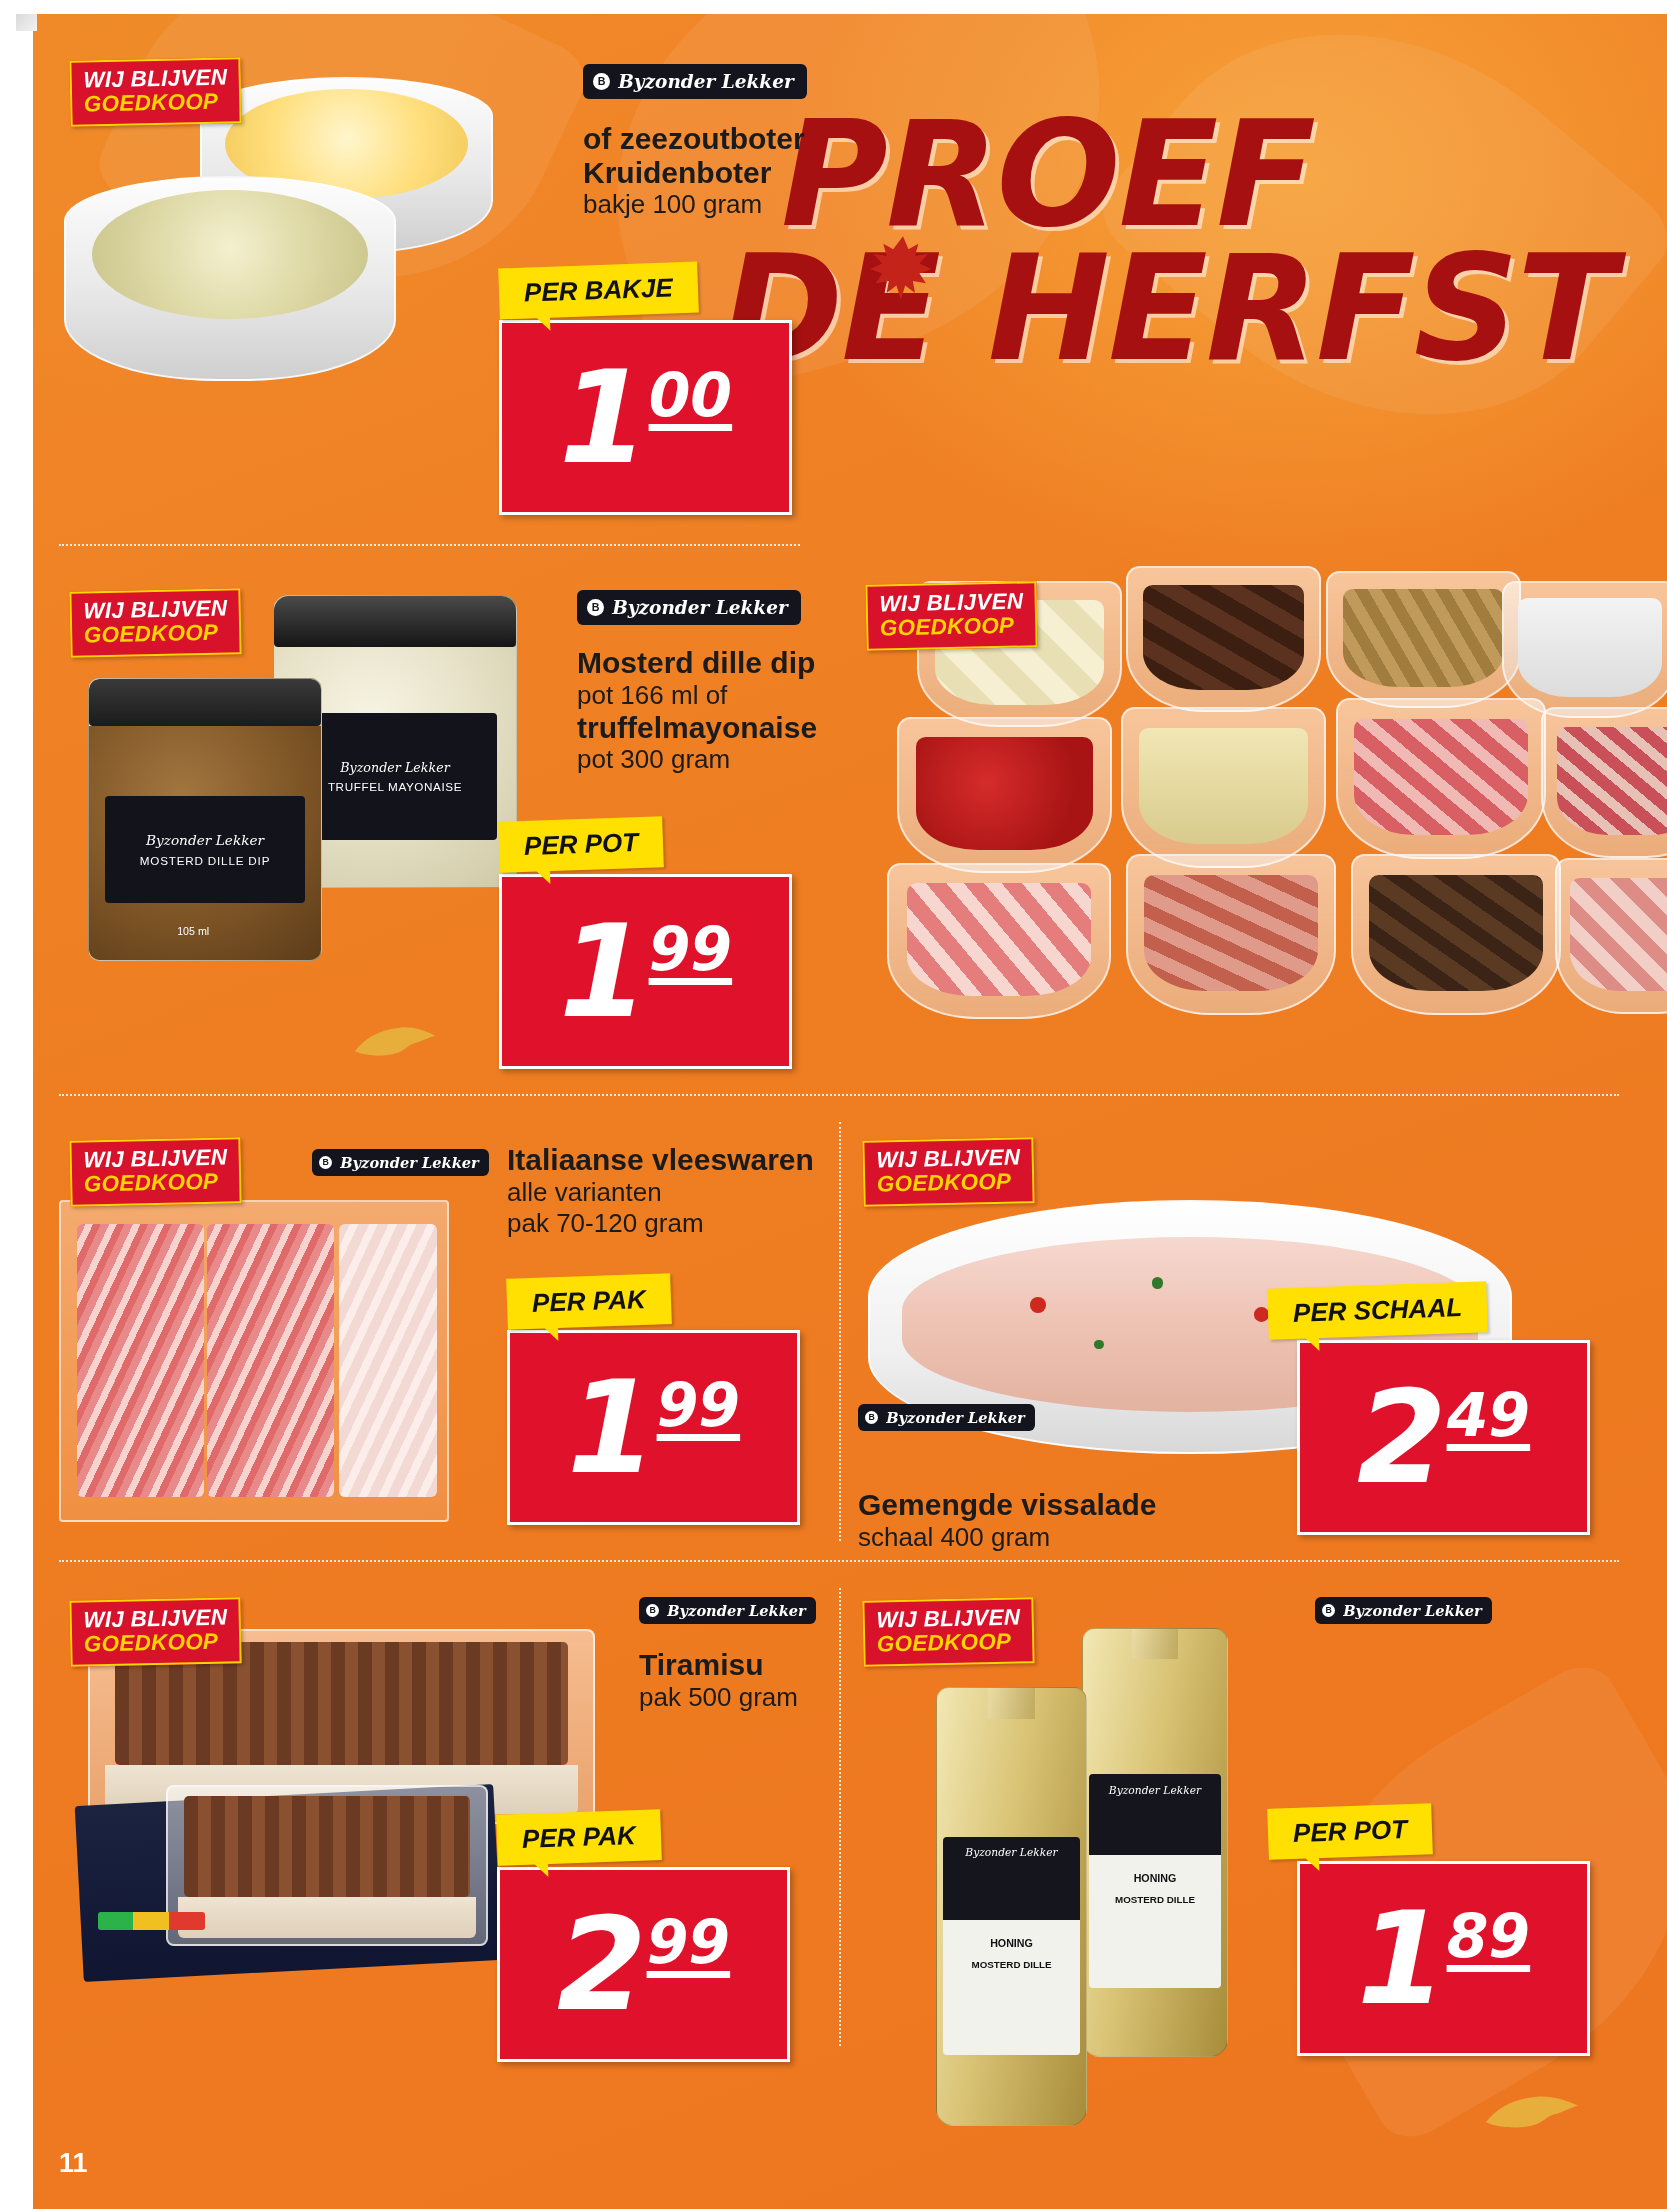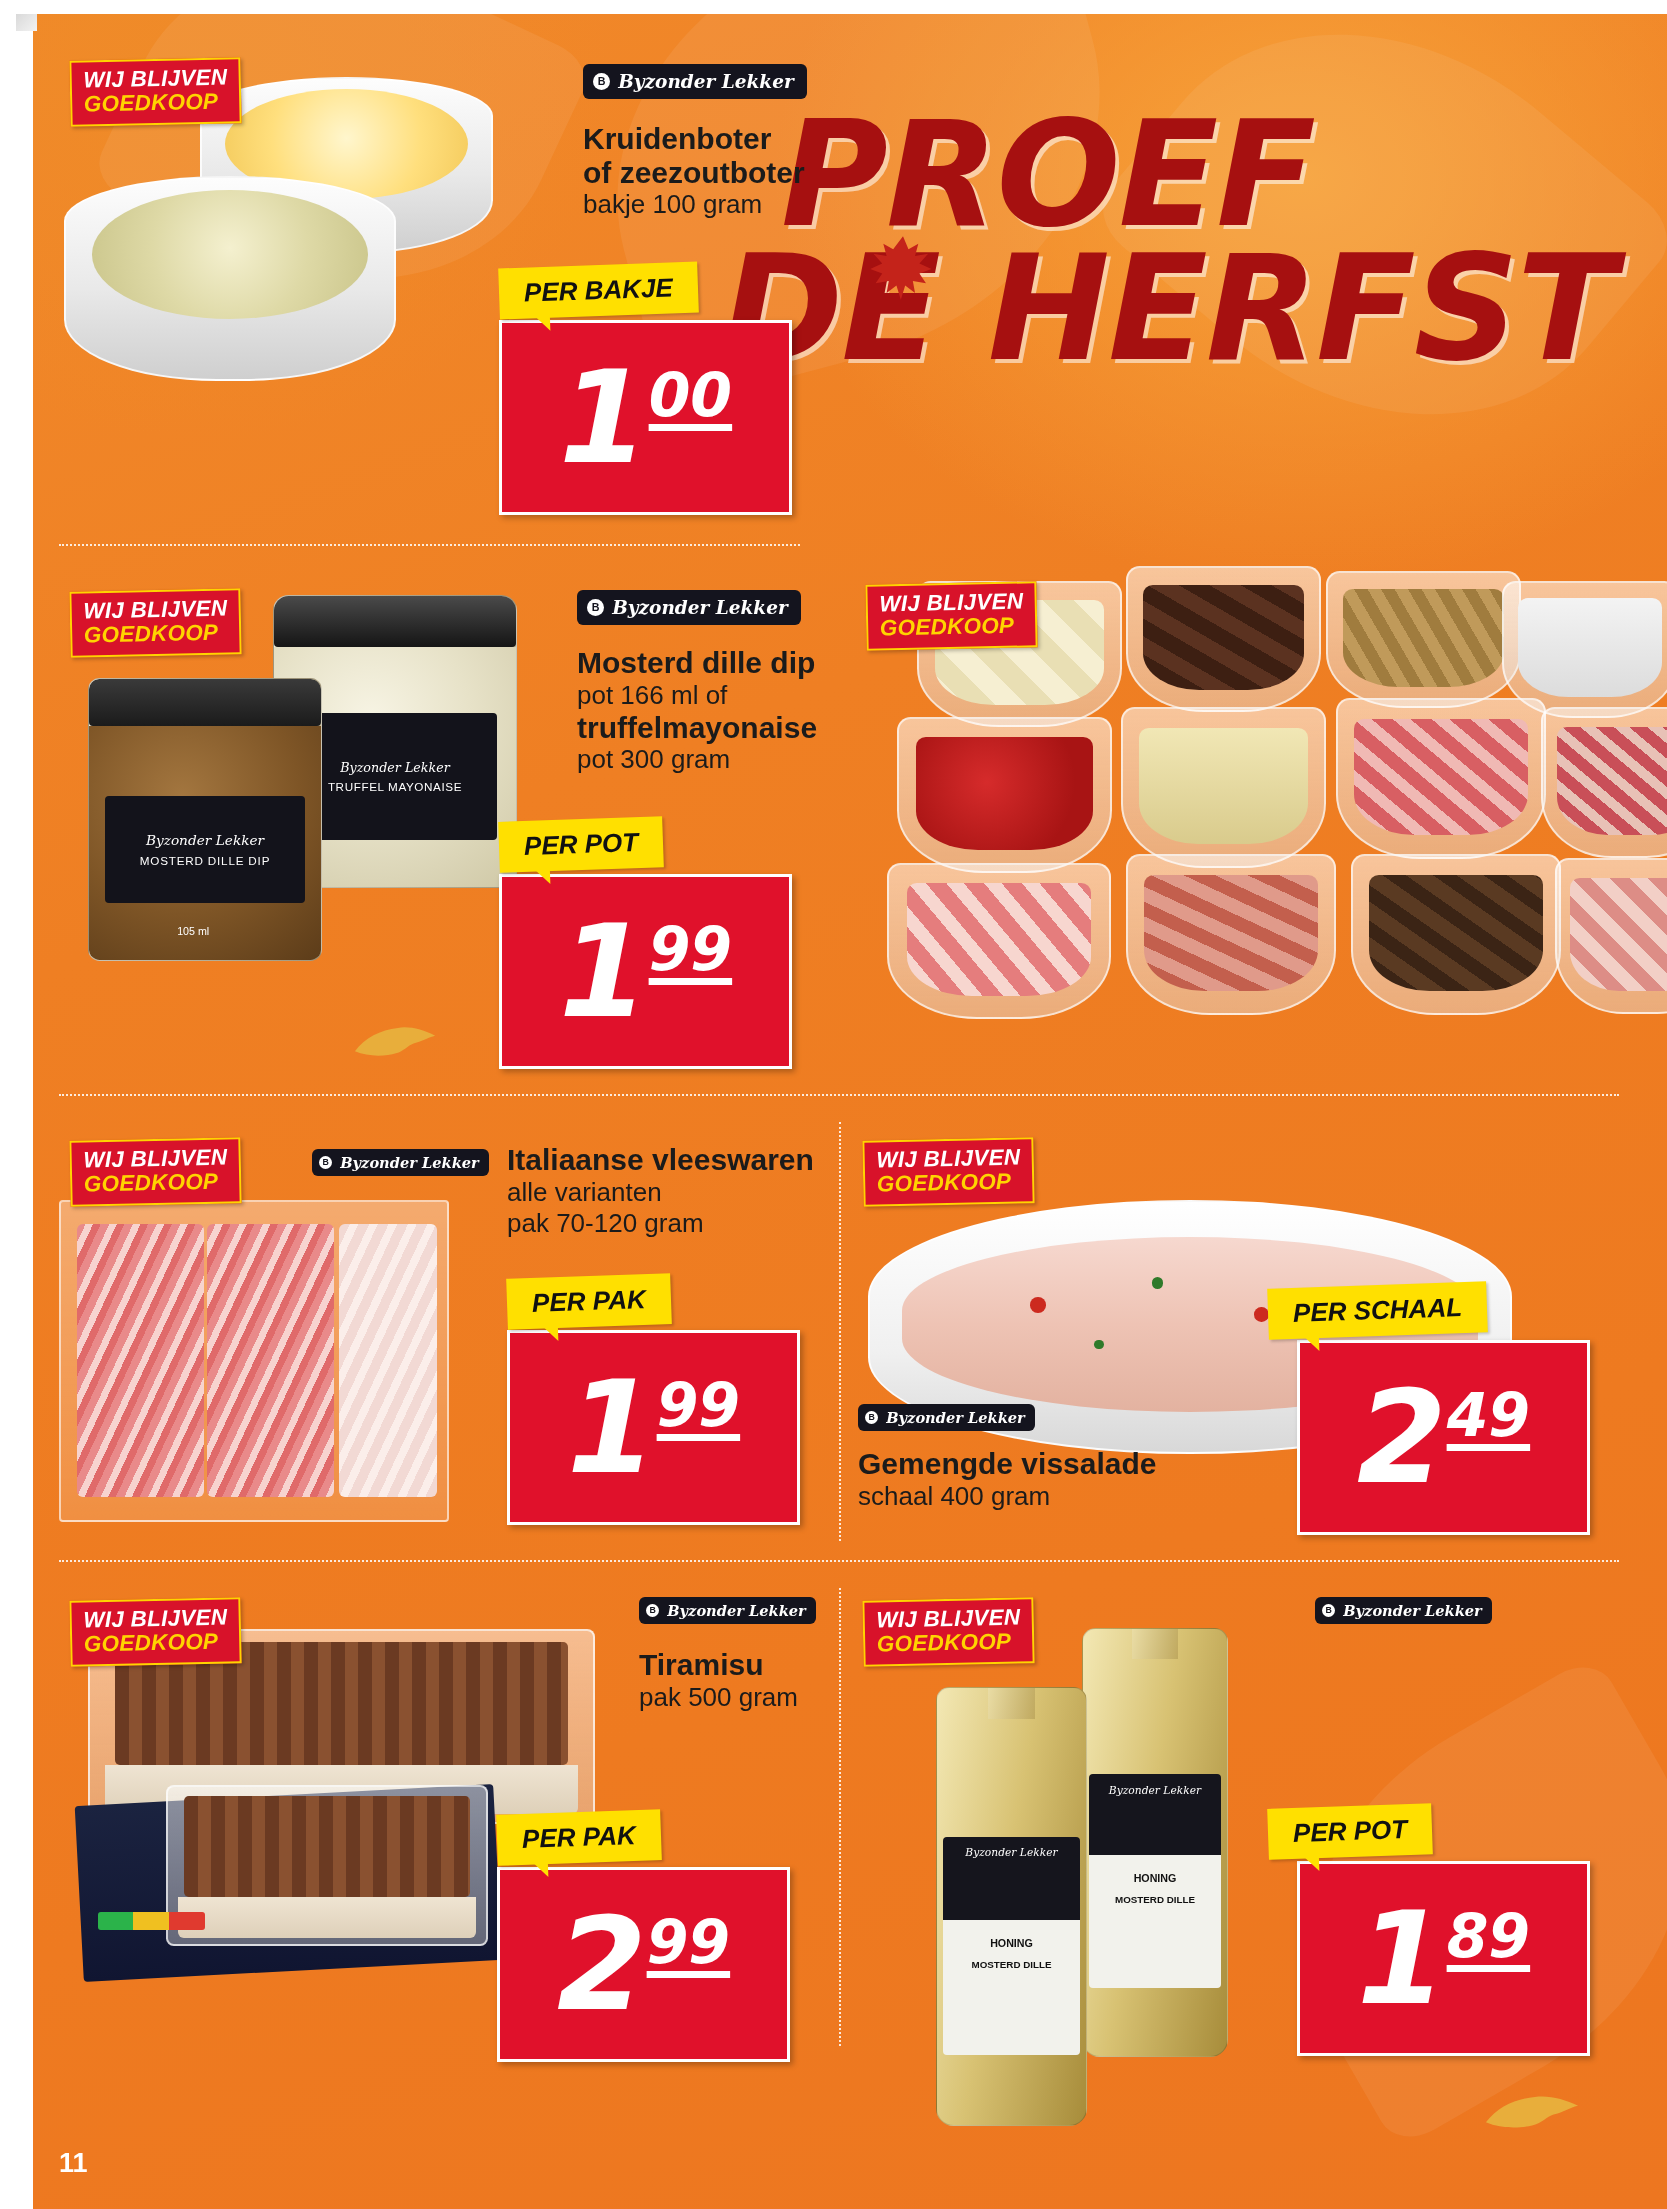--- a/index.html
+++ b/index.html
@@ -348,22 +348,22 @@
       <div class="fill" style="background: radial-gradient(circle at 50% 45%, #f4f0cf 0%, #ded9a6 50%, #c9c489 100%);"></div>
     </div>
   </div>
 
   <div class="brand" style="left:583px; top:64px;">
     <span class="dot">B</span>
     <span class="bl">Byzonder Lekker</span>
   </div>
 
   <div class="ptext" style="left:583px; top:122px; width:449px;">
+    <div class="title">of zeezoutboter</div>
     <div class="title">Kruidenboter</div>
-    <div class="title">of zeezoutboter</div>
     <div class="sub">bakje 100 gram</div>
   </div>
 
   <div class="perflag" style="left:499px; top:265px;">PER BAKJE</div>
   <div class="pricebox" style="left:499px; top:320px; width:293px; height:195px;">
     <div class="price">
       <span class="euros">1</span>
       <span class="cents">00</span>
     </div>
   </div>
@@ -517,21 +517,21 @@
     <div class="speck" style="left:60%; top:42%; width:14.6px; height:14.6px; background:#cc2a1f;"></div>
     <div class="speck" style="left:72%; top:34%; width:10.7px; height:10.7px; background:#2f7a2a;"></div>
     <div class="speck" style="left:35%; top:55%; width:9.8px; height:9.8px; background:#2f7a2a;"></div>
   </div>
 
   <div class="brand small" style="left:858px; top:1404px;">
     <span class="dot">B</span>
     <span class="bl">Byzonder Lekker</span>
   </div>
 
-  <div class="ptext" style="left:858px; top:1447px; width:468px;">
+  <div class="ptext" style="left:858px; top:1488px; width:468px;">
     <div class="title">Gemengde vissalade</div>
     <div class="sub">schaal 400 gram</div>
   </div>
 
   <div class="perflag" style="left:1268px; top:1285px;">PER SCHAAL</div>
   <div class="pricebox" style="left:1297px; top:1340px; width:293px; height:195px;">
     <div class="price">
       <span class="euros">2</span>
       <span class="cents">49</span>
     </div>

